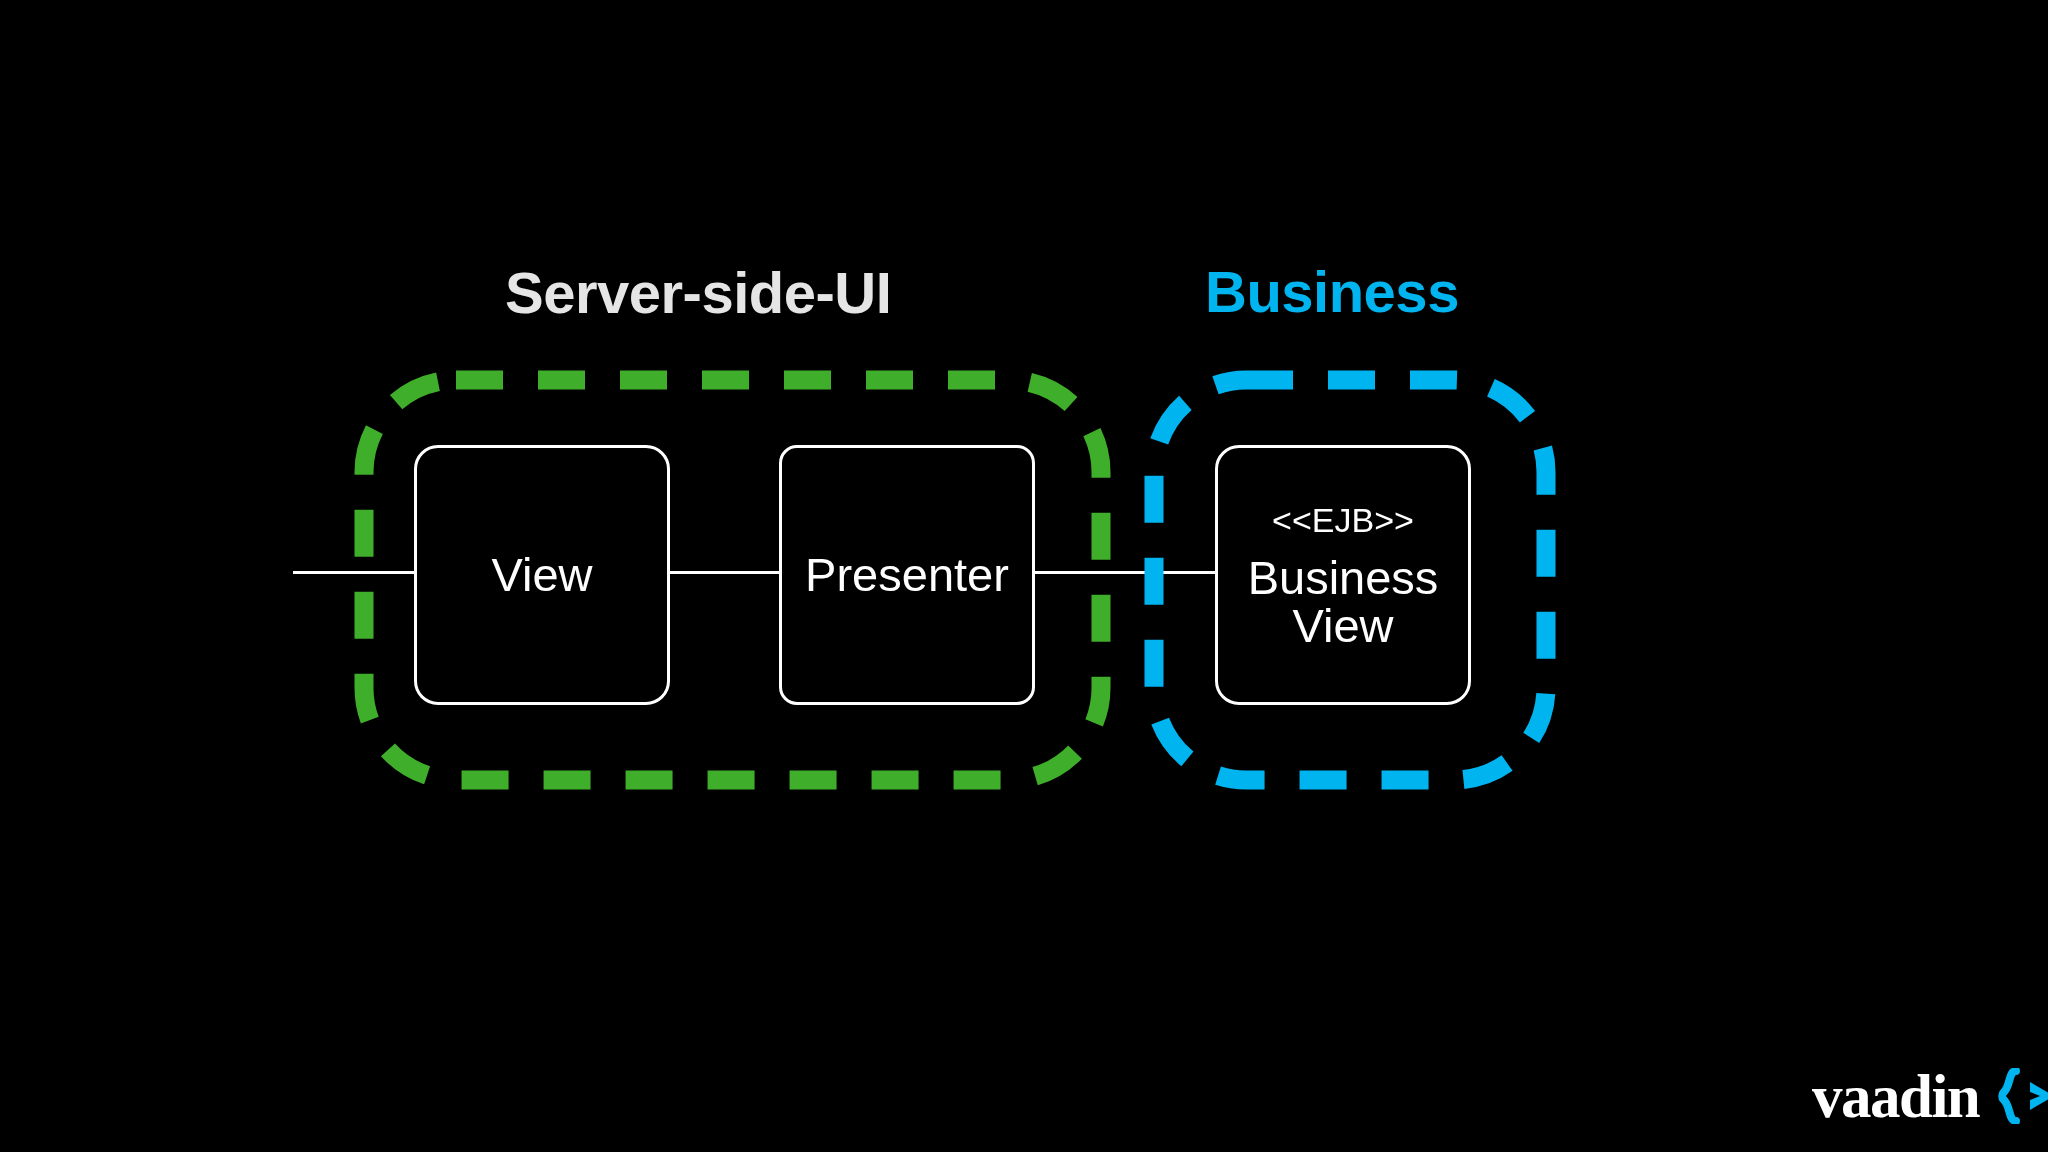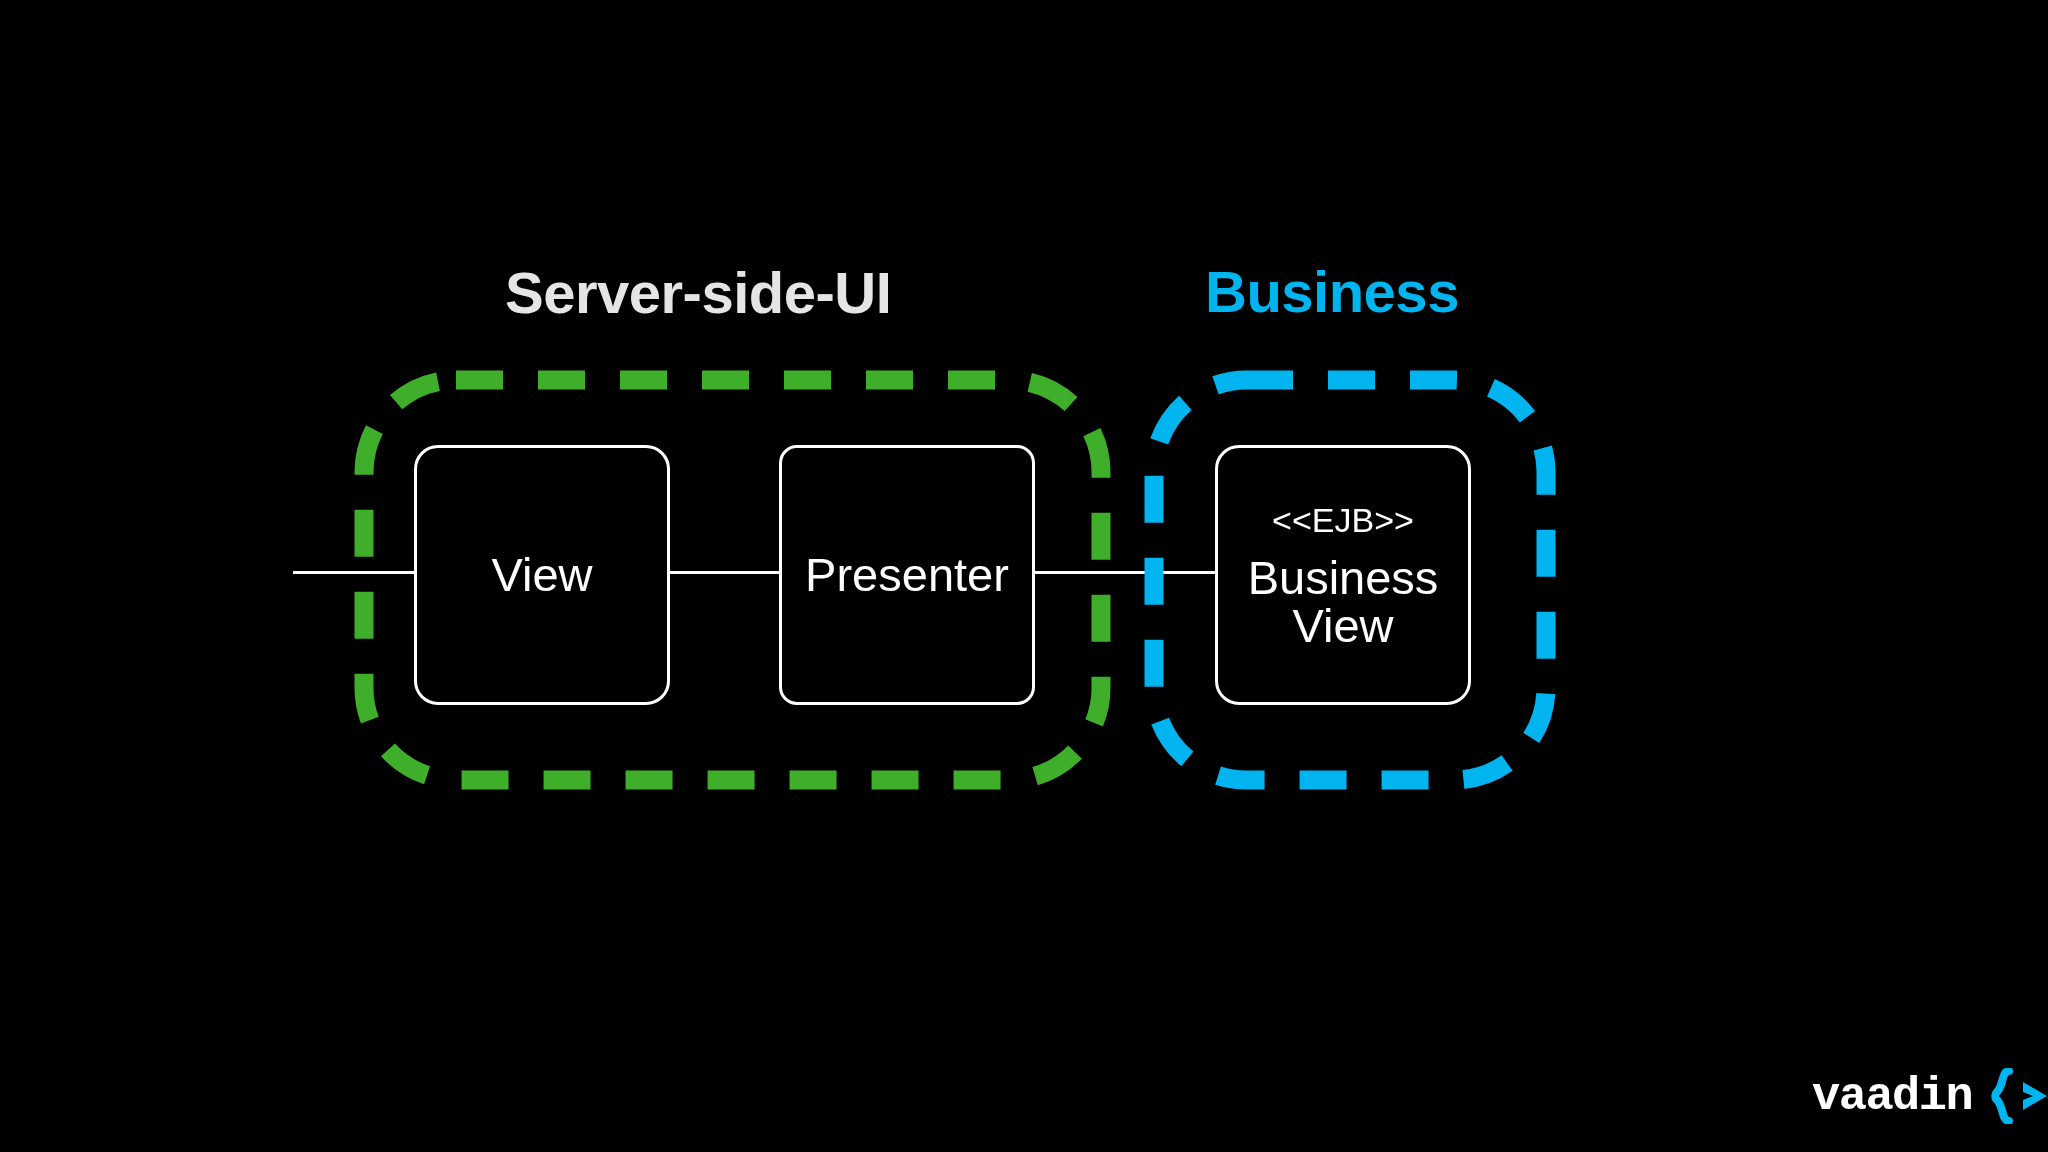--- a/index.html
+++ b/index.html
@@ -101,23 +101,23 @@
   
   #vaadin-logo {
     position: absolute;
     left: 1812px;
     top: 1068px;
     display: flex;
     align-items: center;
     height: 56px;
   }
   #vaadin-wordmark {
-    font-family: Liberation Mono, monospace;
+    font-family: Liberation Serif, serif;
     font-weight: bold;
-    font-size: 47px;
+    font-size: 61px;
     letter-spacing: -1.5px;
     color: #FFFFFF;
     line-height: 1;
   }
   #vaadin-mark {
     margin-left: 17px;
     display: block;
   }
 </style>
 </head>

